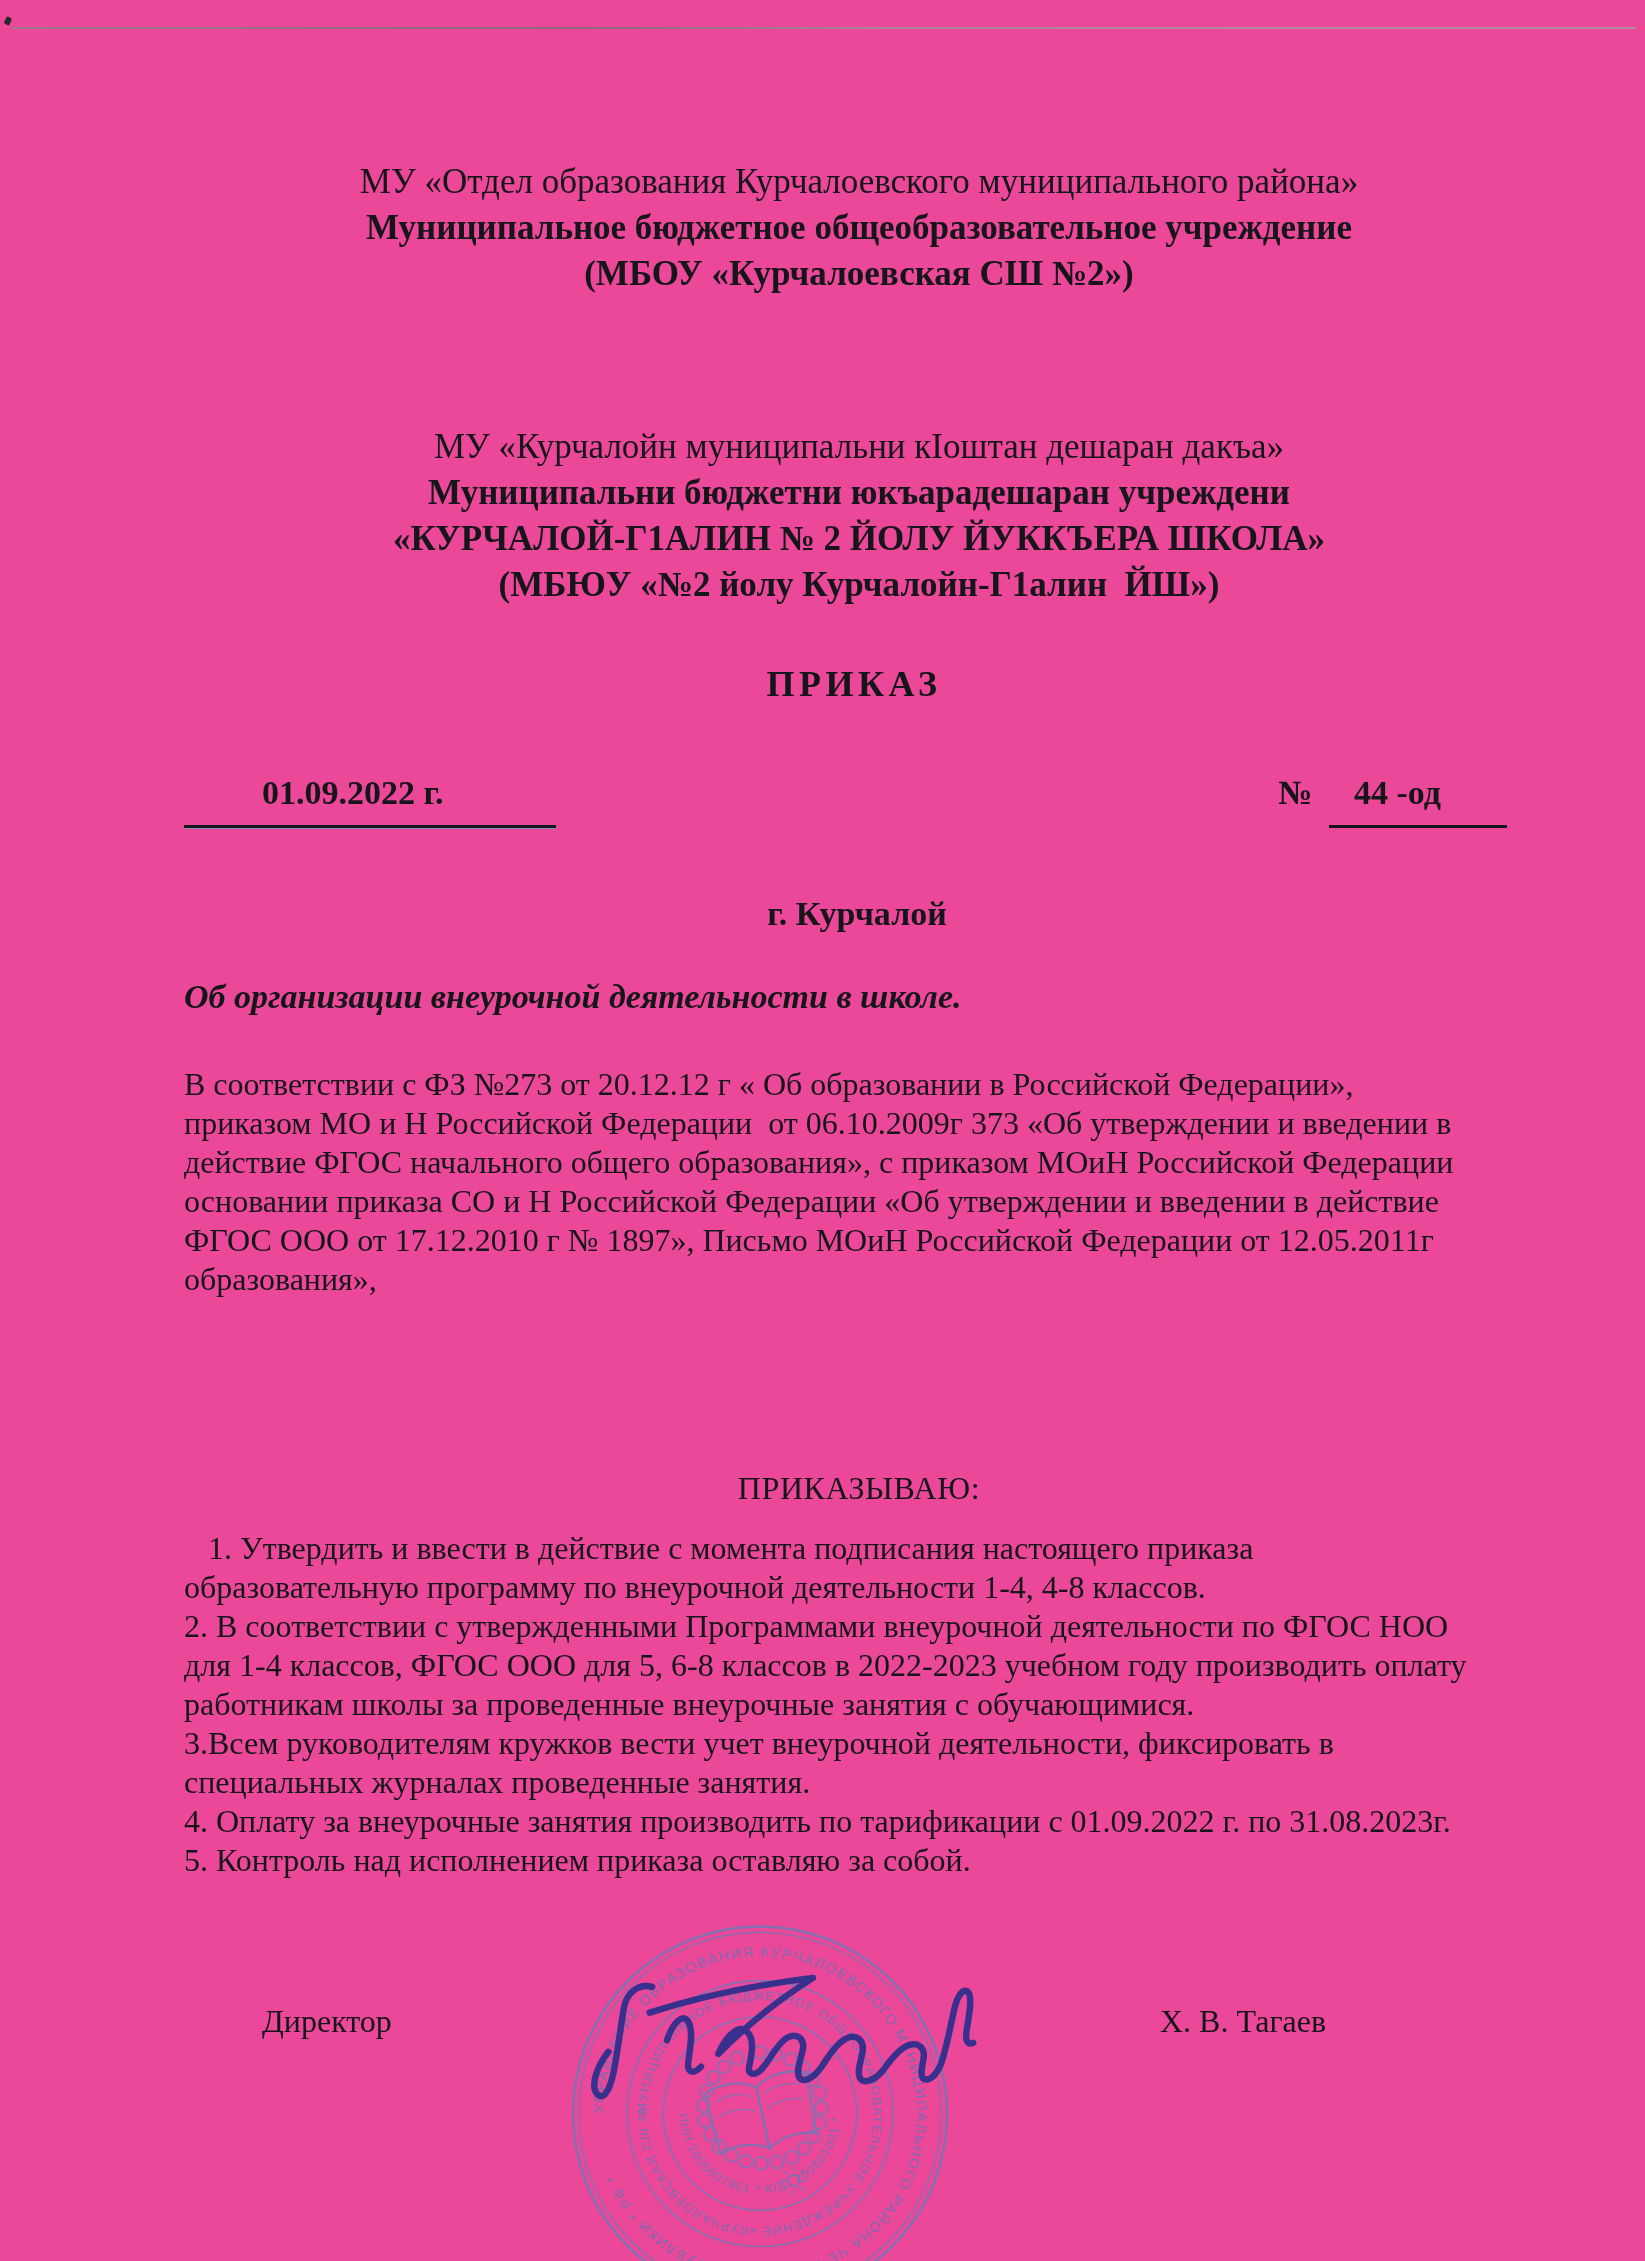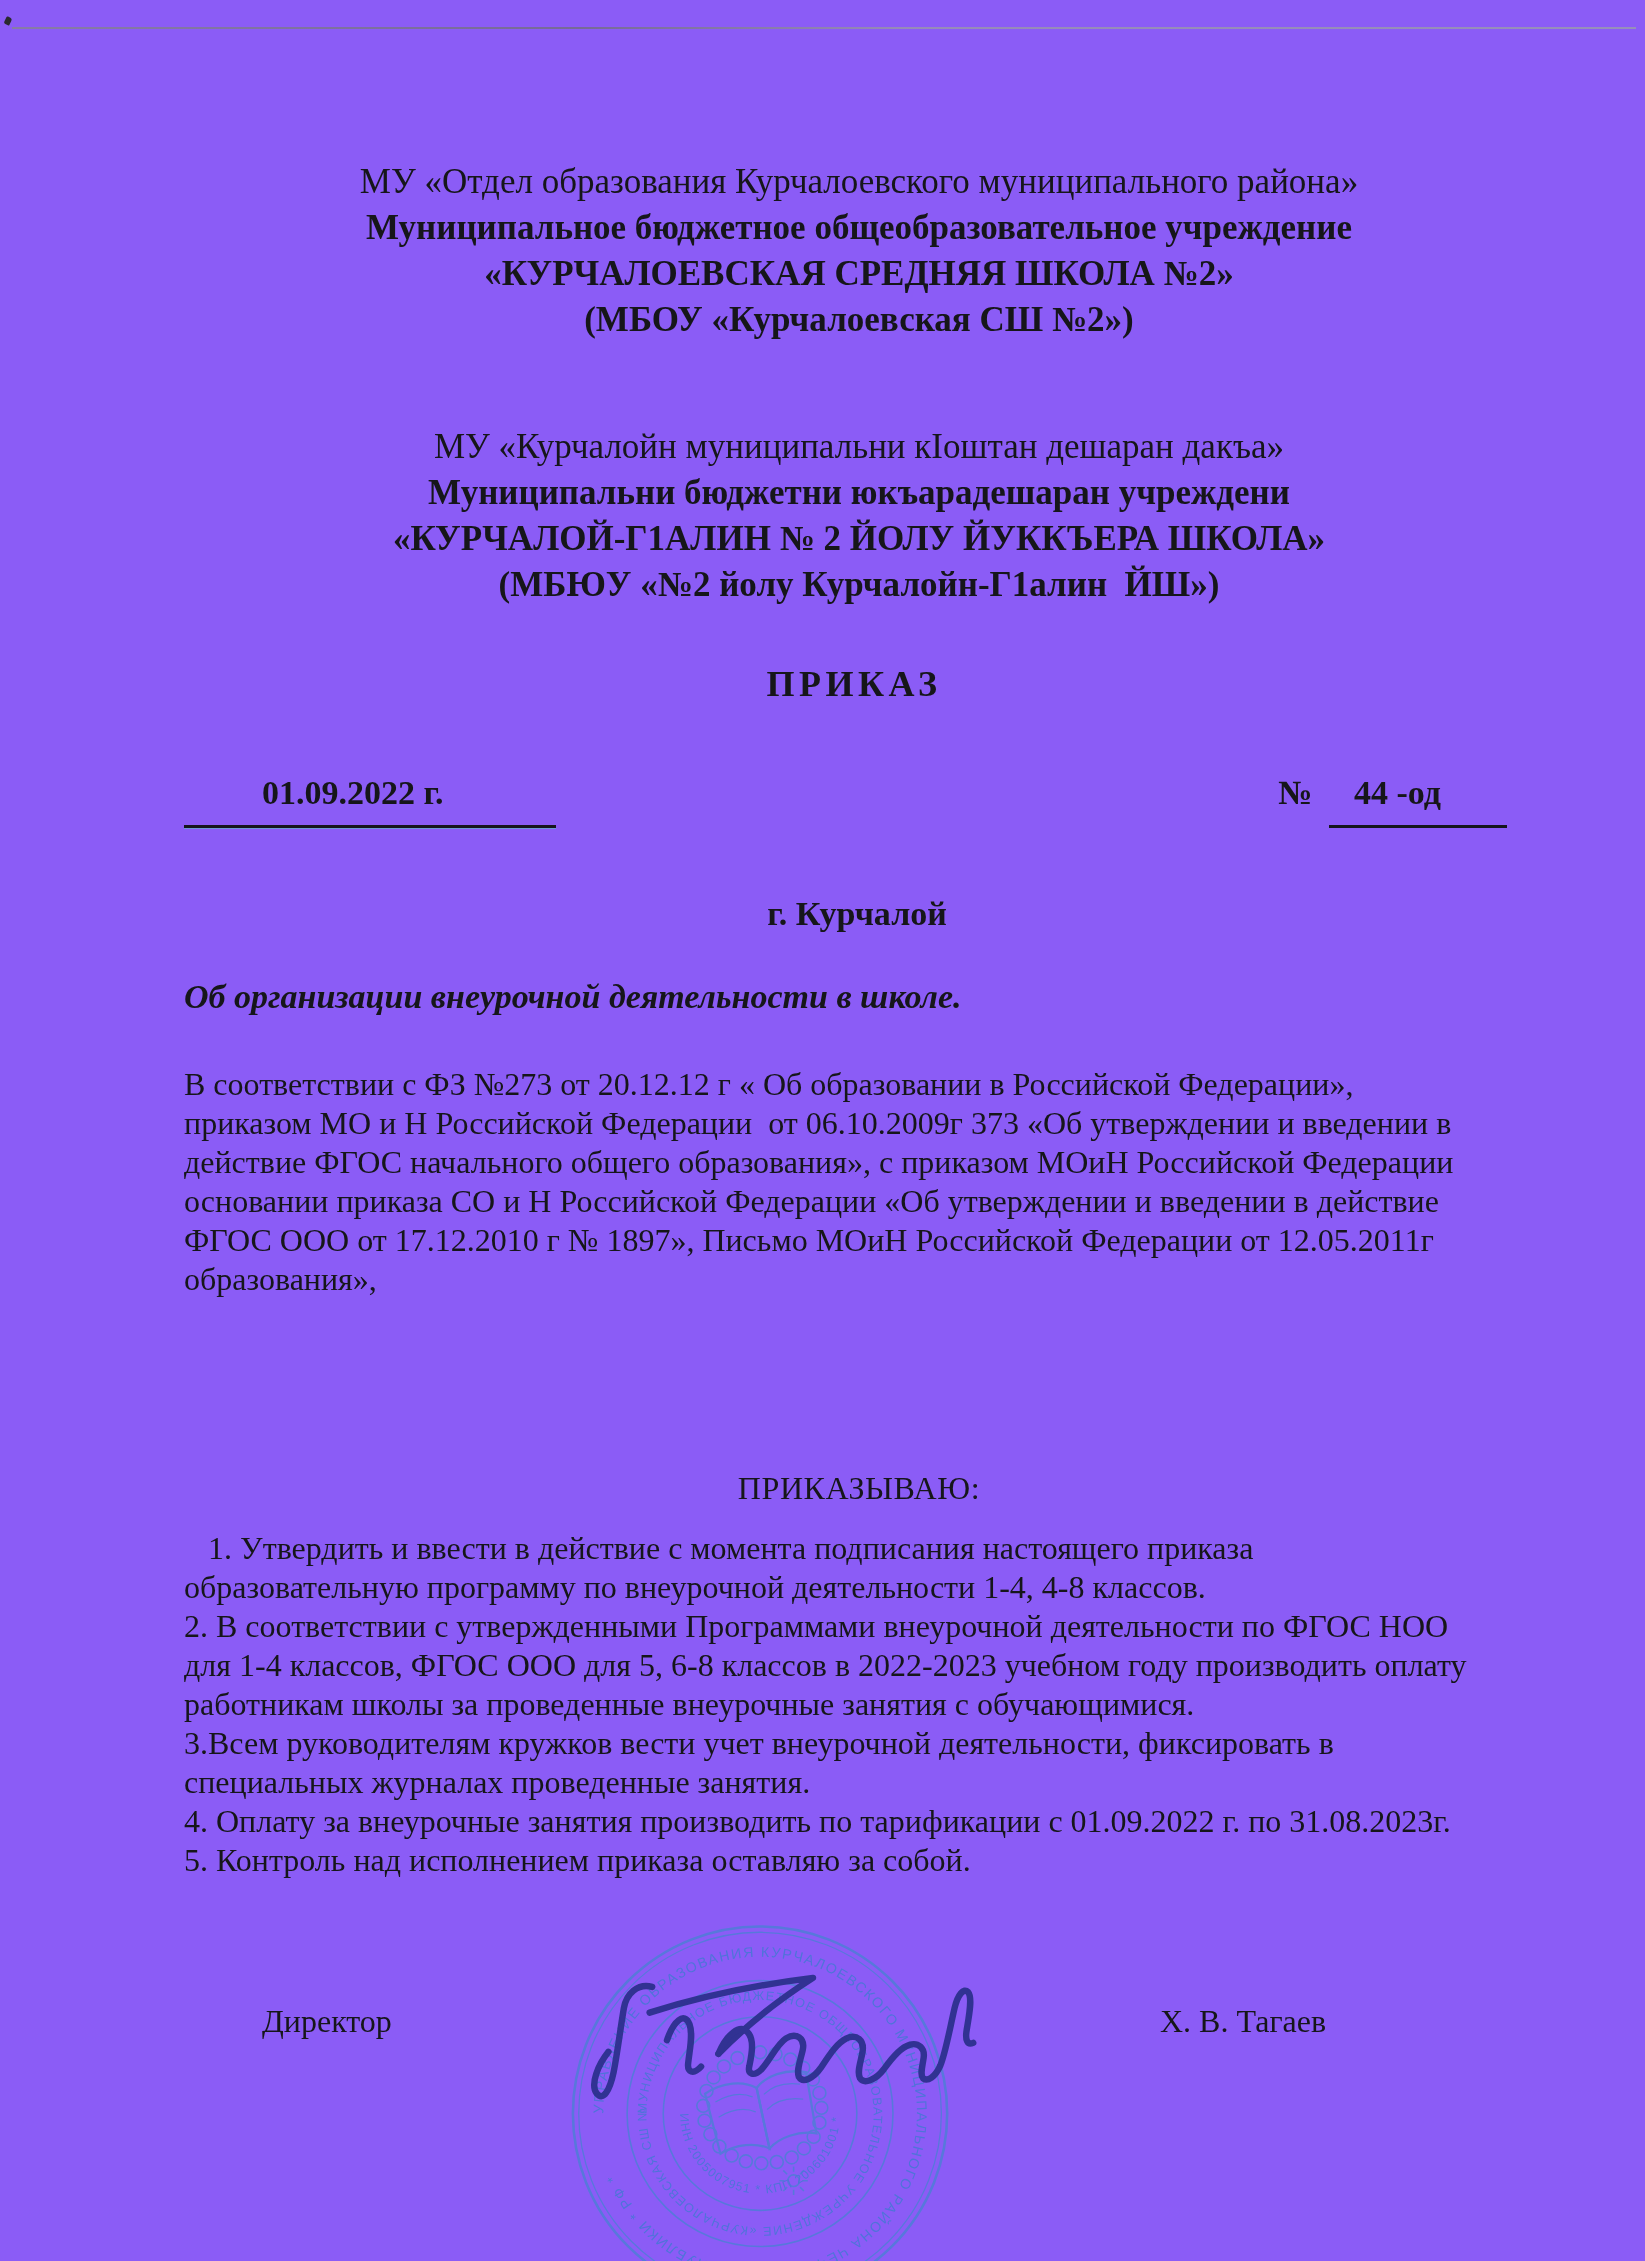--- a/index.html
+++ b/index.html
@@ -1,19 +1,19 @@
 <!DOCTYPE html>
 <html style="font-size:10.3px"><head>
 <meta charset="utf-8">
 <style>
   html,body { margin:0; padding:0; background:#e8e8e8; }
   .page {
     position:relative;
     width:1645px; height:2261px;
-    background:#8b5cf6;
+    background:#ec4899;
     overflow:hidden;
     font-family:"Liberation Serif", serif;
     color:#16161a;
   }
   .abs { position:absolute; }
   .center { transform:translateX(-50%); text-align:center; }
   .line { white-space:pre; }
   .b { font-weight:bold; }
 
   
@@ -51,21 +51,20 @@
 <body>
 
 <div class="page">
 
   <div class="scan-topline"></div>
   <div class="scan-corner-mark"></div>
 
   <div class="abs center hdr" style="left:859px; top:159px;">
     <div class="line">МУ «Отдел образования Курчалоевского муниципального района»</div>
     <div class="line b">Муниципальное бюджетное общеобразовательное учреждение</div>
-    <div class="line b">«КУРЧАЛОЕВСКАЯ СРЕДНЯЯ ШКОЛА №2»</div>
     <div class="line b">(МБОУ «Курчалоевская СШ №2»)</div>
   </div>
 
   <div class="abs center hdr" style="left:859px; top:424px;">
     <div class="line">МУ «Курчалойн муниципальни кIоштан дешаран дакъа»</div>
     <div class="line b">Муниципальни бюджетни юкъарадешаран учреждени</div>
     <div class="line b">«КУРЧАЛОЙ-Г1АЛИН № 2 ЙОЛУ ЙУККЪЕРА ШКОЛА»</div>
     <div class="line b">(МБЮУ «№2 йолу Курчалойн-Г1алин  ЙШ»)</div>
   </div>
 

